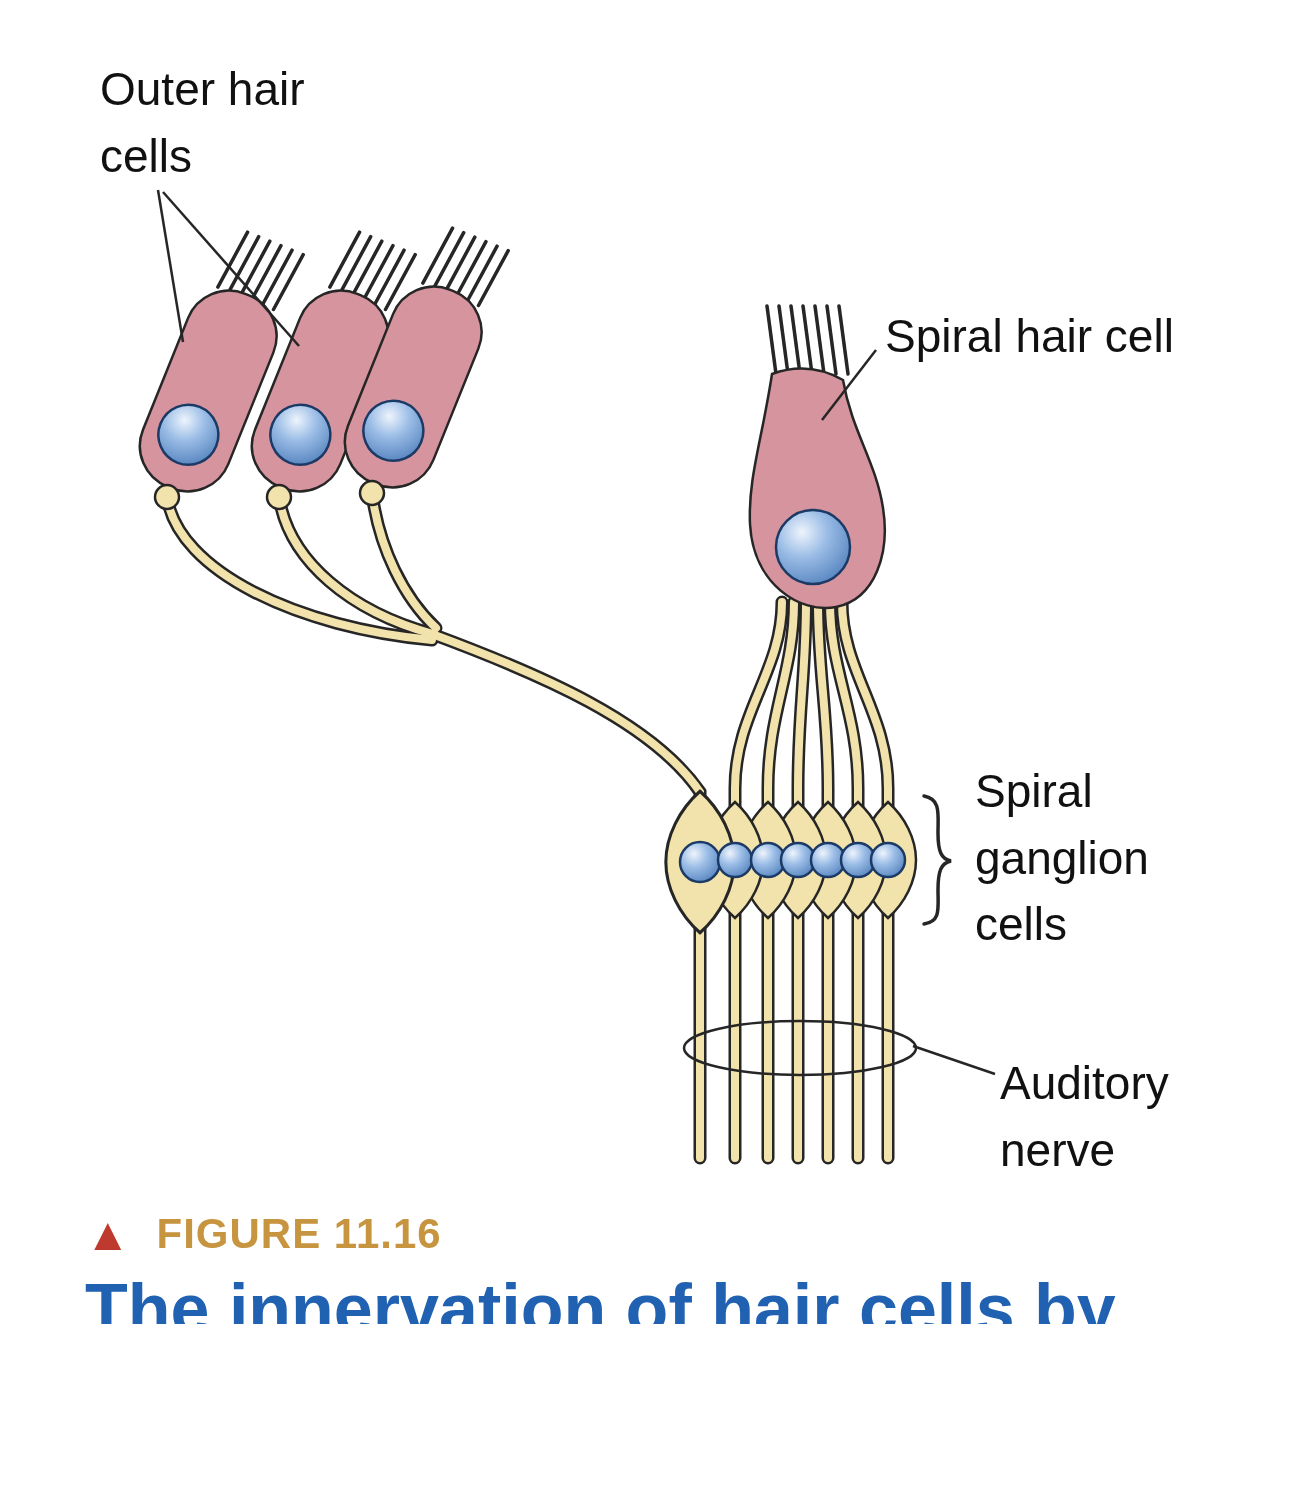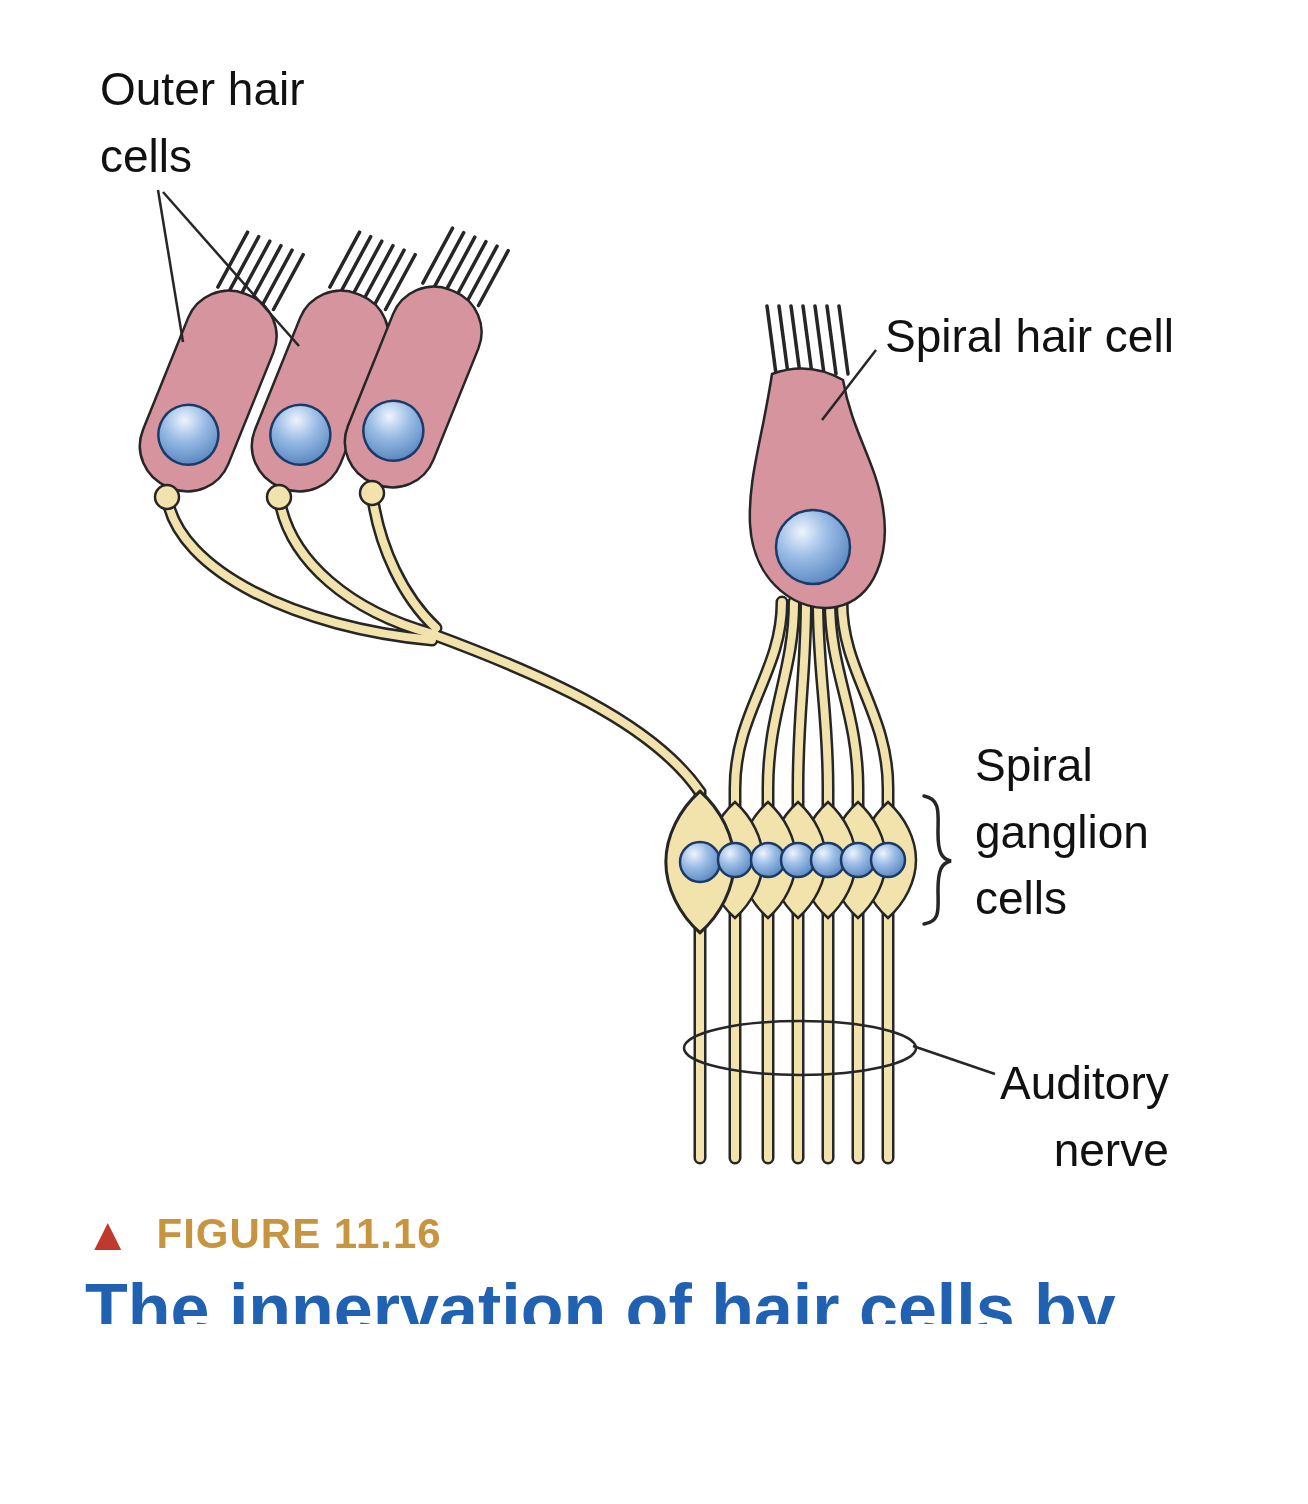--- a/index.html
+++ b/index.html
@@ -15,22 +15,22 @@
     position:relative;width:1308px;height:1324px;background:#fff;
     font-family:"Liberation Sans", sans-serif;overflow:hidden;
   }
   svg.diagram{position:absolute;left:0;top:0;}
   .lbl{
     position:absolute;color:#111;font-size:46px;line-height:1.45;
     white-space:pre-line;
   }
   #lbl-outer{left:100px;top:56px;}
   #lbl-inner{left:885px;top:303px;}
-  #lbl-spiral{left:975px;top:732px;}
-  #lbl-auditory{left:1000px;top:1050px;text-align:right;}
+  #lbl-spiral{left:975px;top:758px;}
+  #lbl-auditory{left:1000px;top:1050px;}
   .caption{position:absolute;left:85px;top:1210px;width:1150px;}
   .caption-head{display:flex;align-items:center;gap:26px;}
   .marker{color:var(--marker,#bf3a2e);font-size:46px;line-height:1;}
   .fig-num{color:var(--figure-number,#c79440);font-size:42px;font-weight:700;letter-spacing:1px;}
   .caption-text{
     margin-top:7px;color:var(--caption-text,#2161b1);
     font-size:70px;font-weight:700;line-height:1.26;white-space:pre-line;text-decoration:underline;
   }
   
   .cell{fill:var(--hair-cell-fill,#d6949e);stroke:var(--outline,#262626);stroke-width:2.5;}

